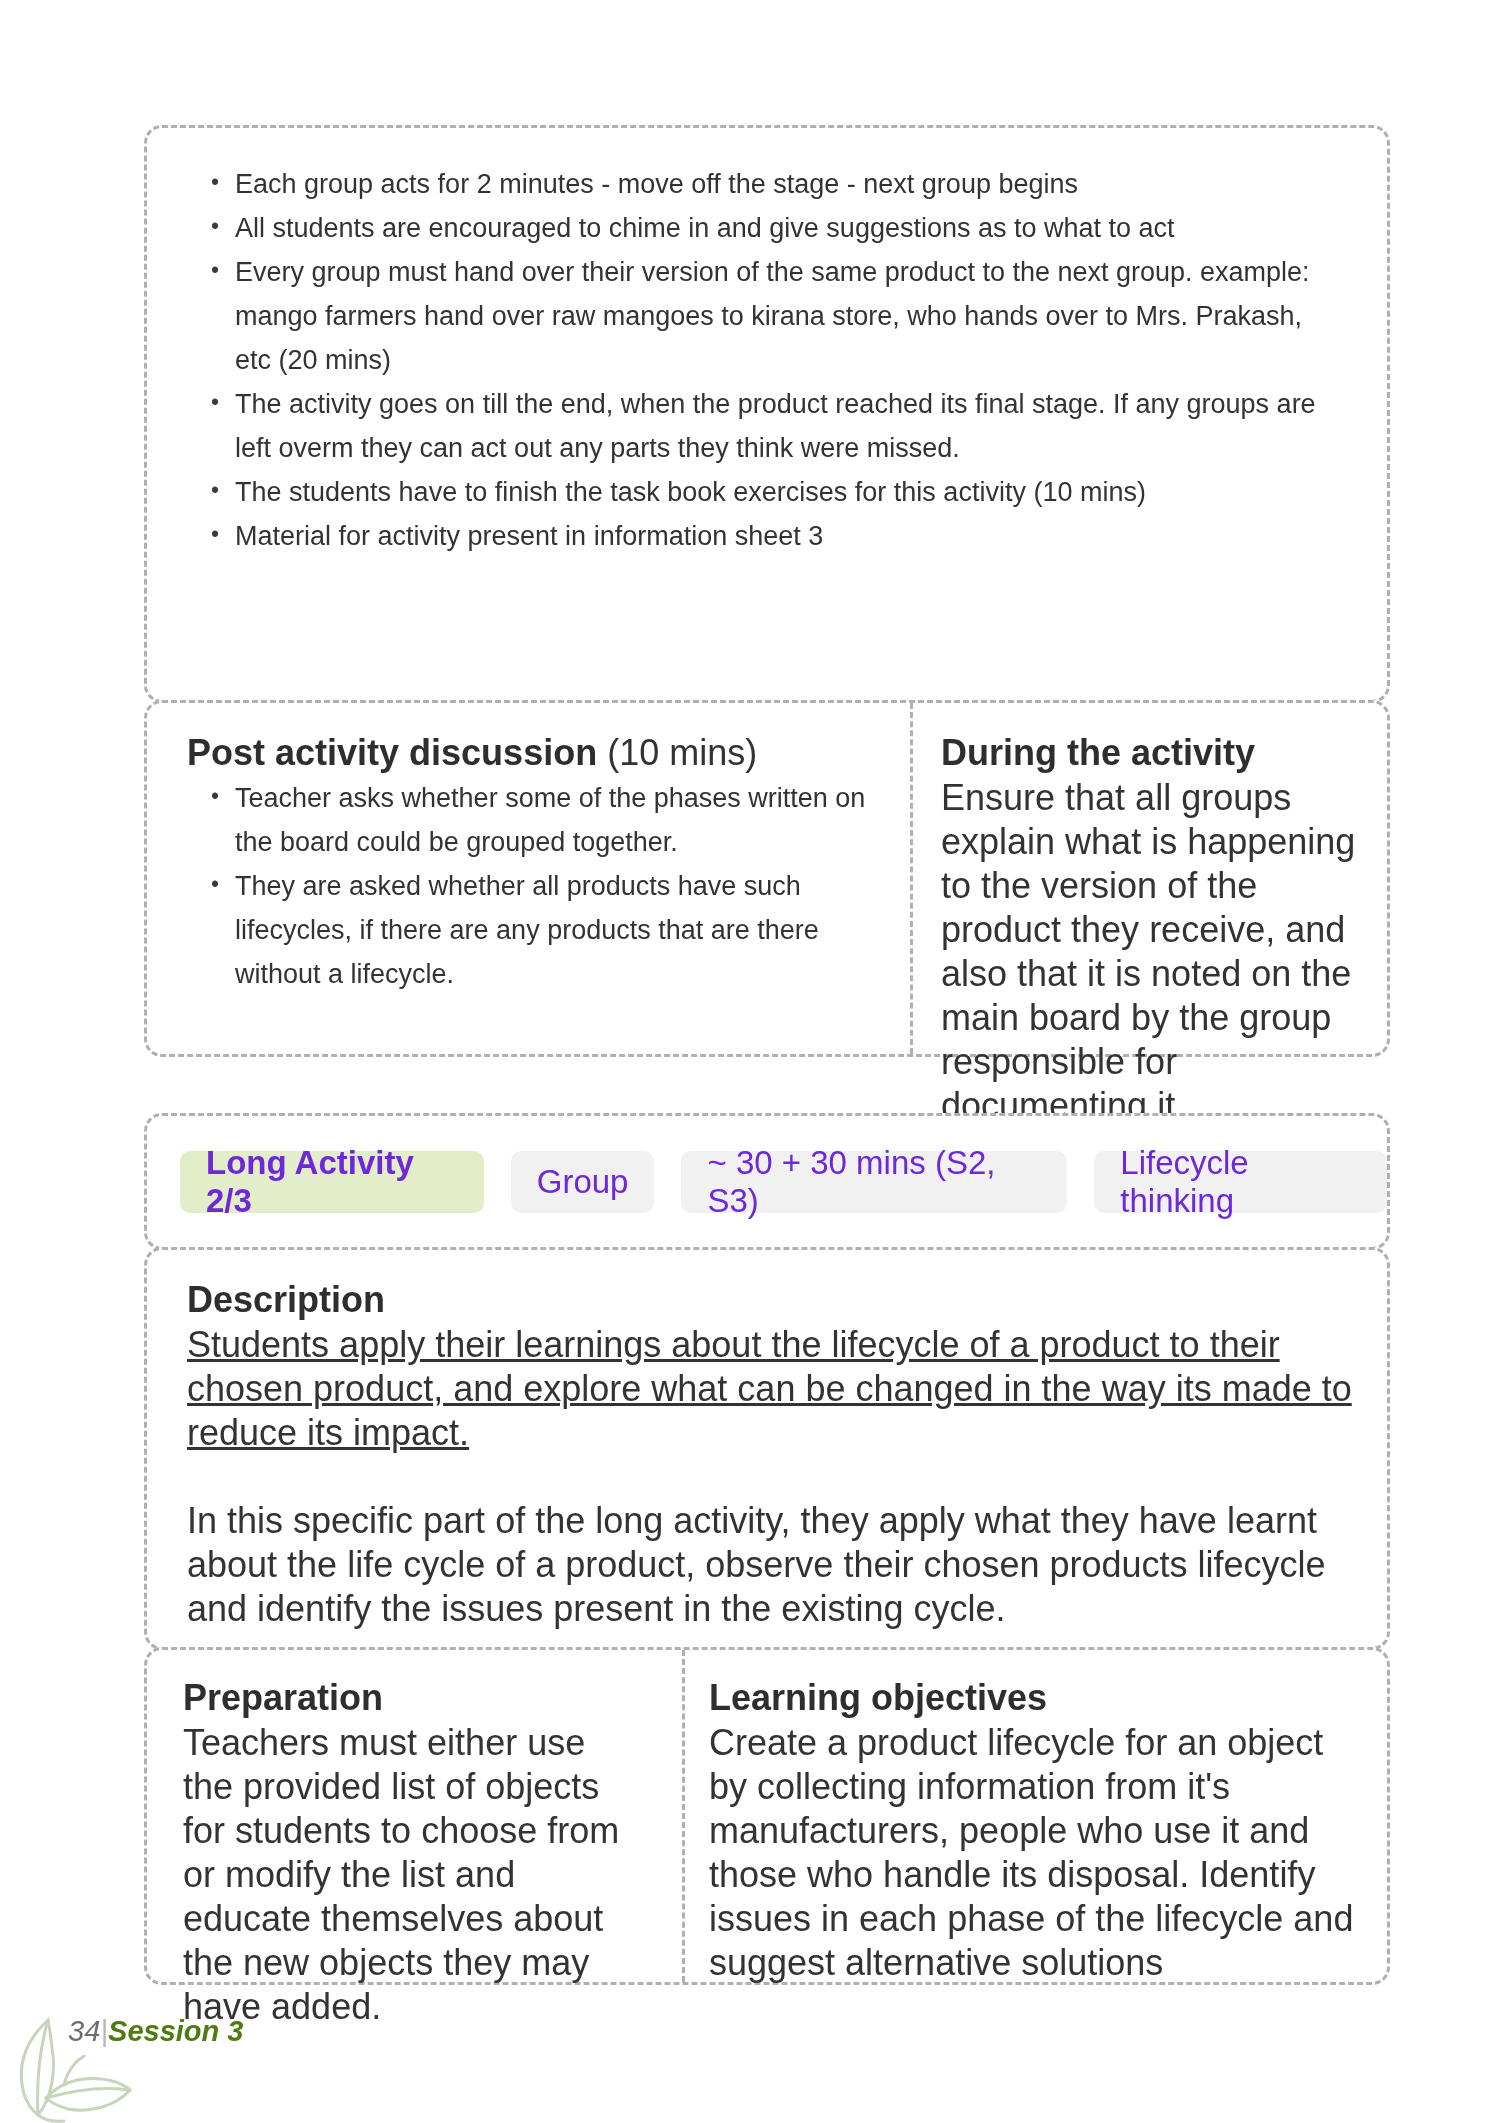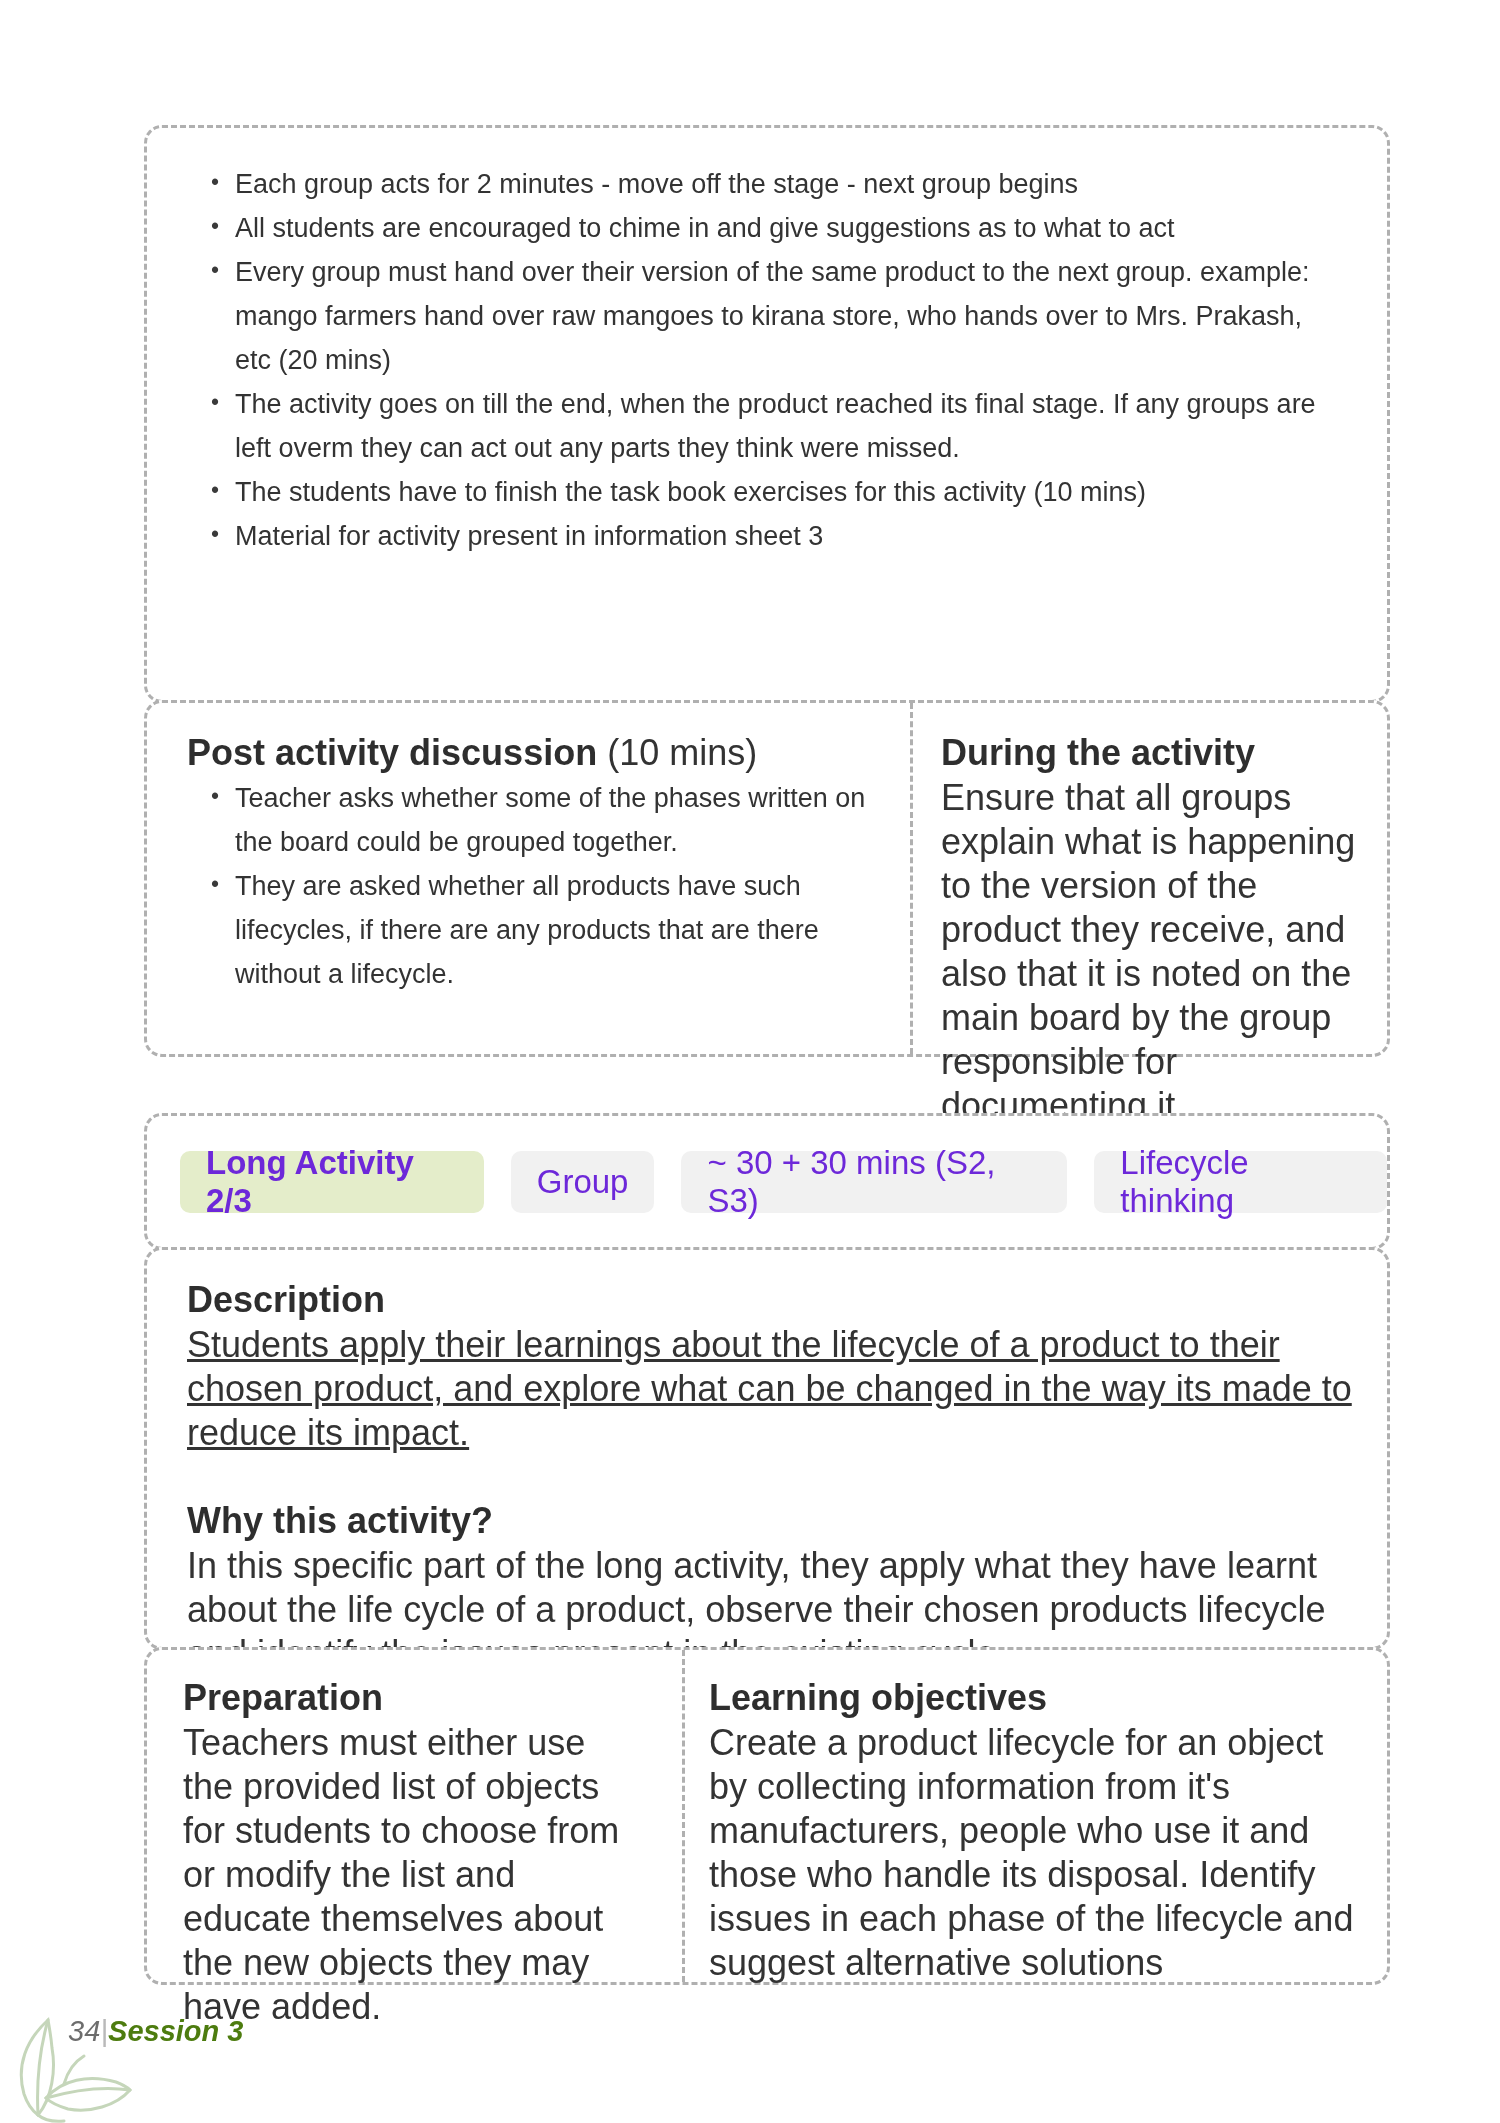--- a/index.html
+++ b/index.html
@@ -105,21 +105,20 @@
   <span class="badge" style="background: rgb(241, 241, 241);">~ 30 + 30 mins (S2, S3)</span>
   <span class="badge" style="background: rgb(241, 241, 241);">Lifecycle thinking</span>
 </section>
 
 <section class="box" id="box-desc">
   <div>
     <div class="txt h-line bold">Description</div>
     <p class="txt para-gap">Students apply their learnings about the lifecycle of a product to their chosen product, and explore what can be changed in the way its made to reduce its impact.</p>
   </div>
   <div>
-    <div class="txt h-line bold">Why this activity?</div>
     <p class="txt">In this specific part of the long activity, they apply what they have learnt about the life cycle of a product, observe their chosen products lifecycle and identify the issues present in the existing cycle.</p>
   </div>
 </section>
 
 <section class="box" id="box-row5">
   <div class="col-l">
     <div class="txt h-line bold">Preparation</div>
     <p class="txt">Teachers must either use the provided list of objects for students to choose from or modify the list and educate themselves about the new objects they may have added.</p>
   </div>
   <div class="col-r">

